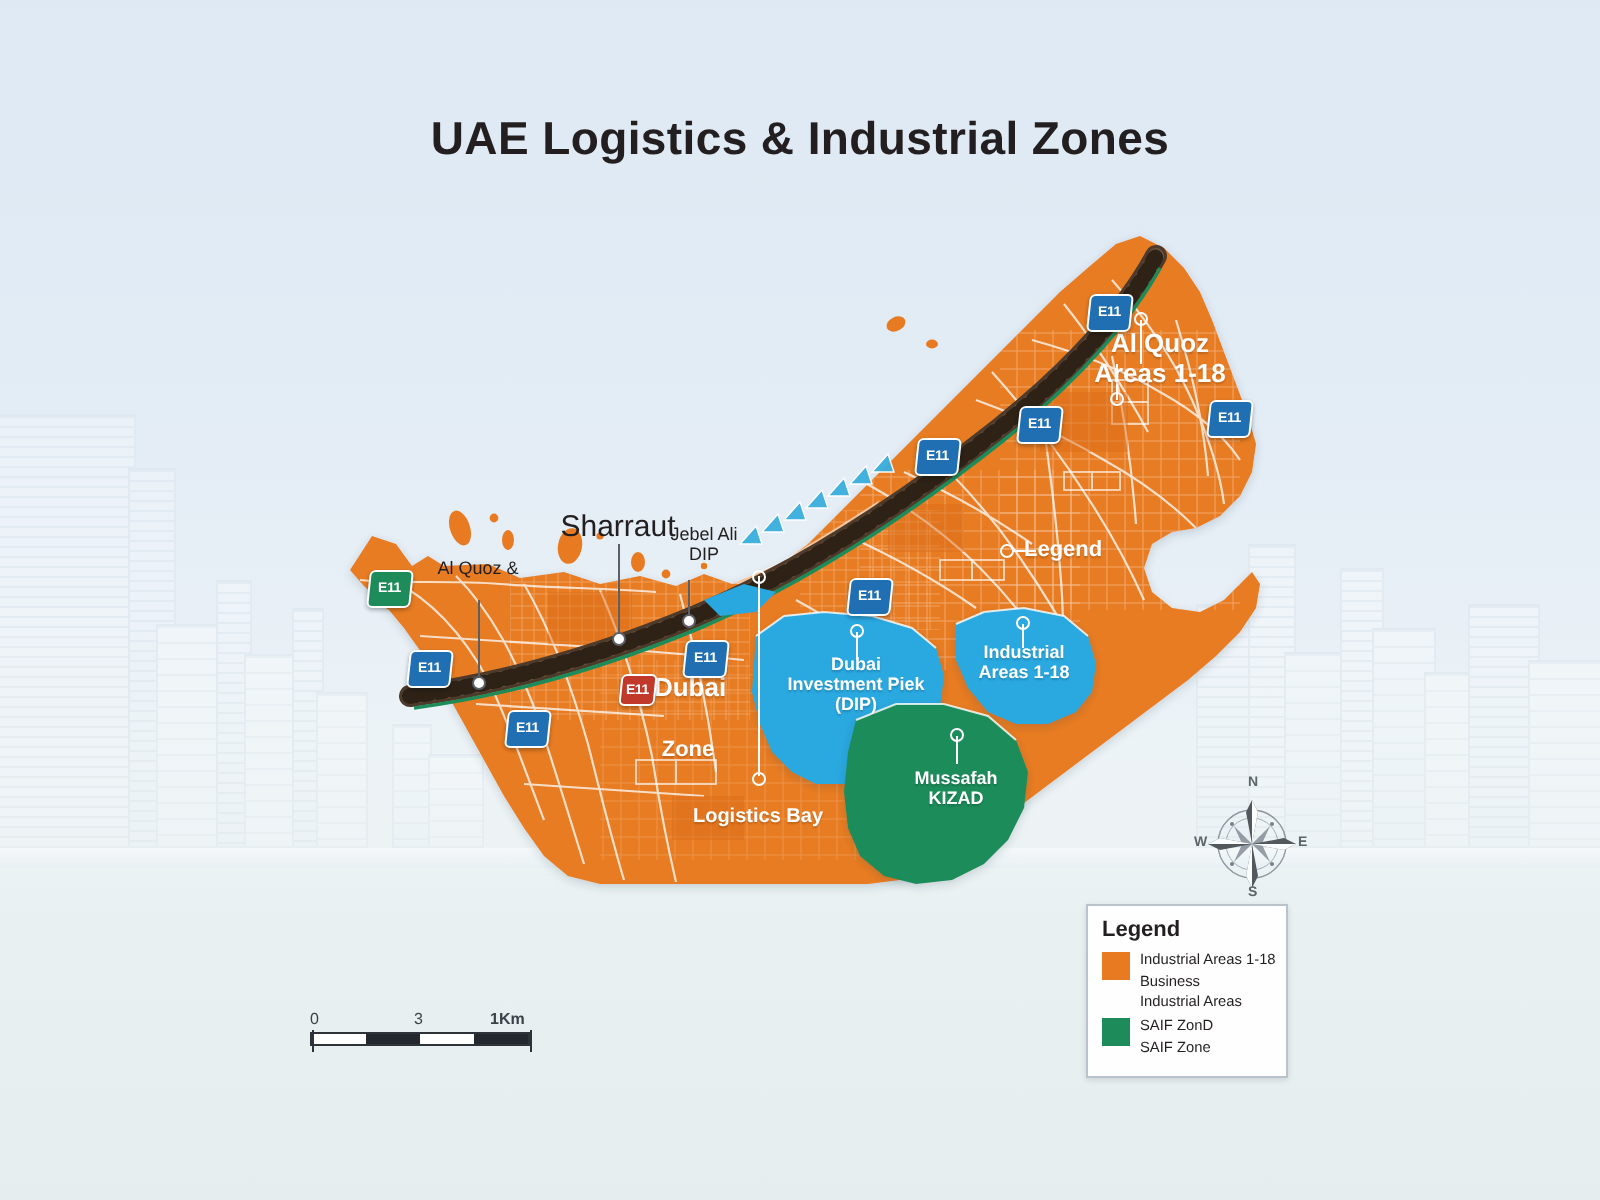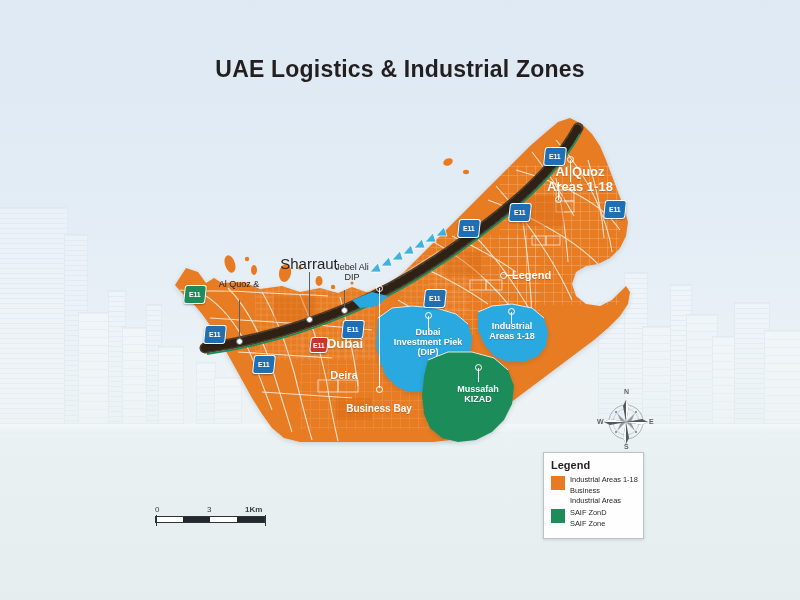--- a/index.html
+++ b/index.html
@@ -369,22 +369,22 @@
   <div class="lead dark" style="left:309px;top:272px;height:48px;"></div>
   <div class="dot dark" style="left:306px;top:316px;"></div>
 
   <div class="lead dark" style="left:344px;top:290px;height:20px;"></div>
   <div class="dot dark" style="left:341px;top:307px;"></div>
 
   <div class="mlabel" style="left:540px;top:165px;width:80px;font-size:13px;">Al Quoz
 Areas 1-18</div>
   <div class="mlabel" style="left:512px;top:269px;width:70px;font-size:11px;text-align:left;">Legend</div>
   <div class="mlabel" style="left:310px;top:337px;width:70px;font-size:13px;">Dubai</div>
-  <div class="mlabel" style="left:312px;top:369px;width:64px;font-size:11px;">Deira</div>
-  <div class="mlabel" style="left:331px;top:403px;width:96px;font-size:10px;">Business Bay</div>
+  <div class="mlabel" style="left:312px;top:369px;width:64px;font-size:11px;">Zone</div>
+  <div class="mlabel" style="left:331px;top:403px;width:96px;font-size:10px;">Logistics Bay</div>
   <div class="mlabel" style="left:385px;top:327px;width:86px;font-size:9px;">Dubai
 Investment Piek
 (DIP)</div>
   <div class="mlabel" style="left:481px;top:321px;width:62px;font-size:9px;">Industrial
 Areas 1-18</div>
   <div class="mlabel" style="left:438px;top:384px;width:80px;font-size:9px;">Mussafah
 KIZAD</div>
 
   <div class="dlabel" style="left:206px;top:279px;width:66px;font-size:9px;">Al Quoz &amp;</div>
   <div class="dlabel" style="left:277px;top:255px;width:64px;font-size:15px;">Sharraut</div>

